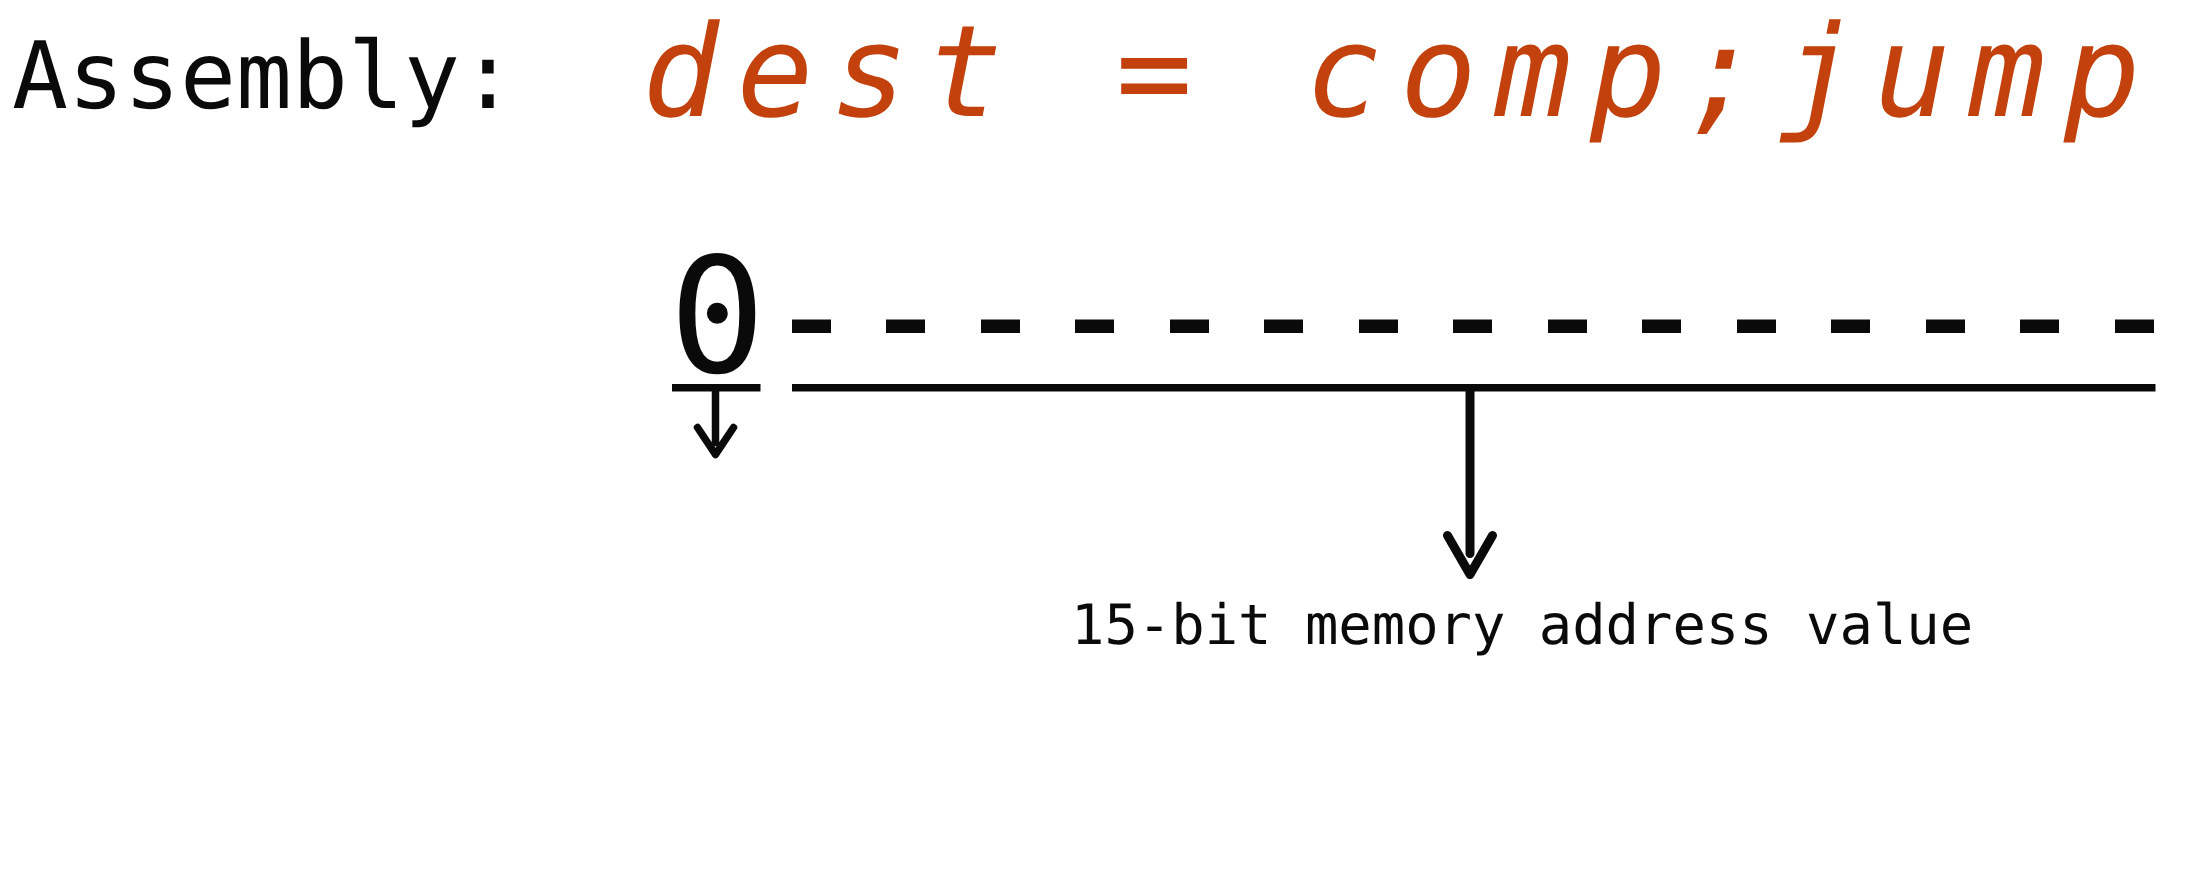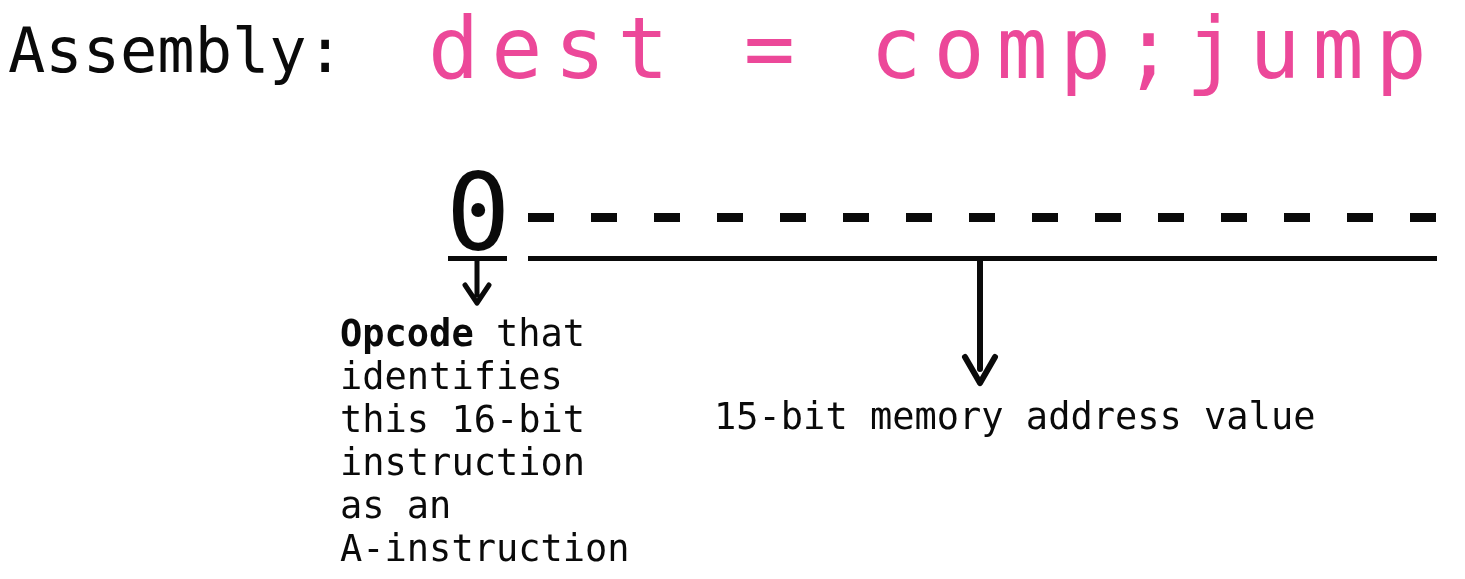--- a/index.html
+++ b/index.html
@@ -23,21 +23,22 @@
     line-height: 62px;
     white-space: nowrap;
     color: #0a0a0a;
   }
   .asm-instruction {
     left: 428px;
     top: 6px;
     font-size: 85px;
     line-height: 85px;
     letter-spacing: 12px;
-    color: #ec4899;
+    font-style: italic;
+    color: #c2410c;
     white-space: nowrap;
   }
   .opcode-bit {
     left: 446px;
     top: 159px;
     font-size: 107px;
     line-height: 107px;
     color: #0a0a0a;
   }
   .bit-dashes {
@@ -89,22 +90,16 @@
   <div class="abs hline address-line"></div>
 
   <svg class="abs" style="left:457px; top:259px;" width="40" height="48" viewBox="0 0 40 48">
     <path d="M20 0 L20 36 M8 26 L20 44 M32 26 L20 44" fill="none" stroke="#0a0a0a" stroke-width="5" stroke-linecap="round"></path>
   </svg>
 
   <svg class="abs" style="left:958px; top:259px;" width="44" height="128" viewBox="0 0 44 128">
     <path d="M22 0 L22 110 M7 98 L22 124 M37 98 L22 124" fill="none" stroke="#0a0a0a" stroke-width="6" stroke-linecap="round"></path>
   </svg>
 
-  <div class="abs note opcode-note"><b>Opcode</b><span> that
-identifies
-this 16-bit
-instruction
-as an
-A-instruction</span></div>
 
   <div class="abs note address-note">15-bit memory address value</div>
 
 </div>
 
 </body></html>

